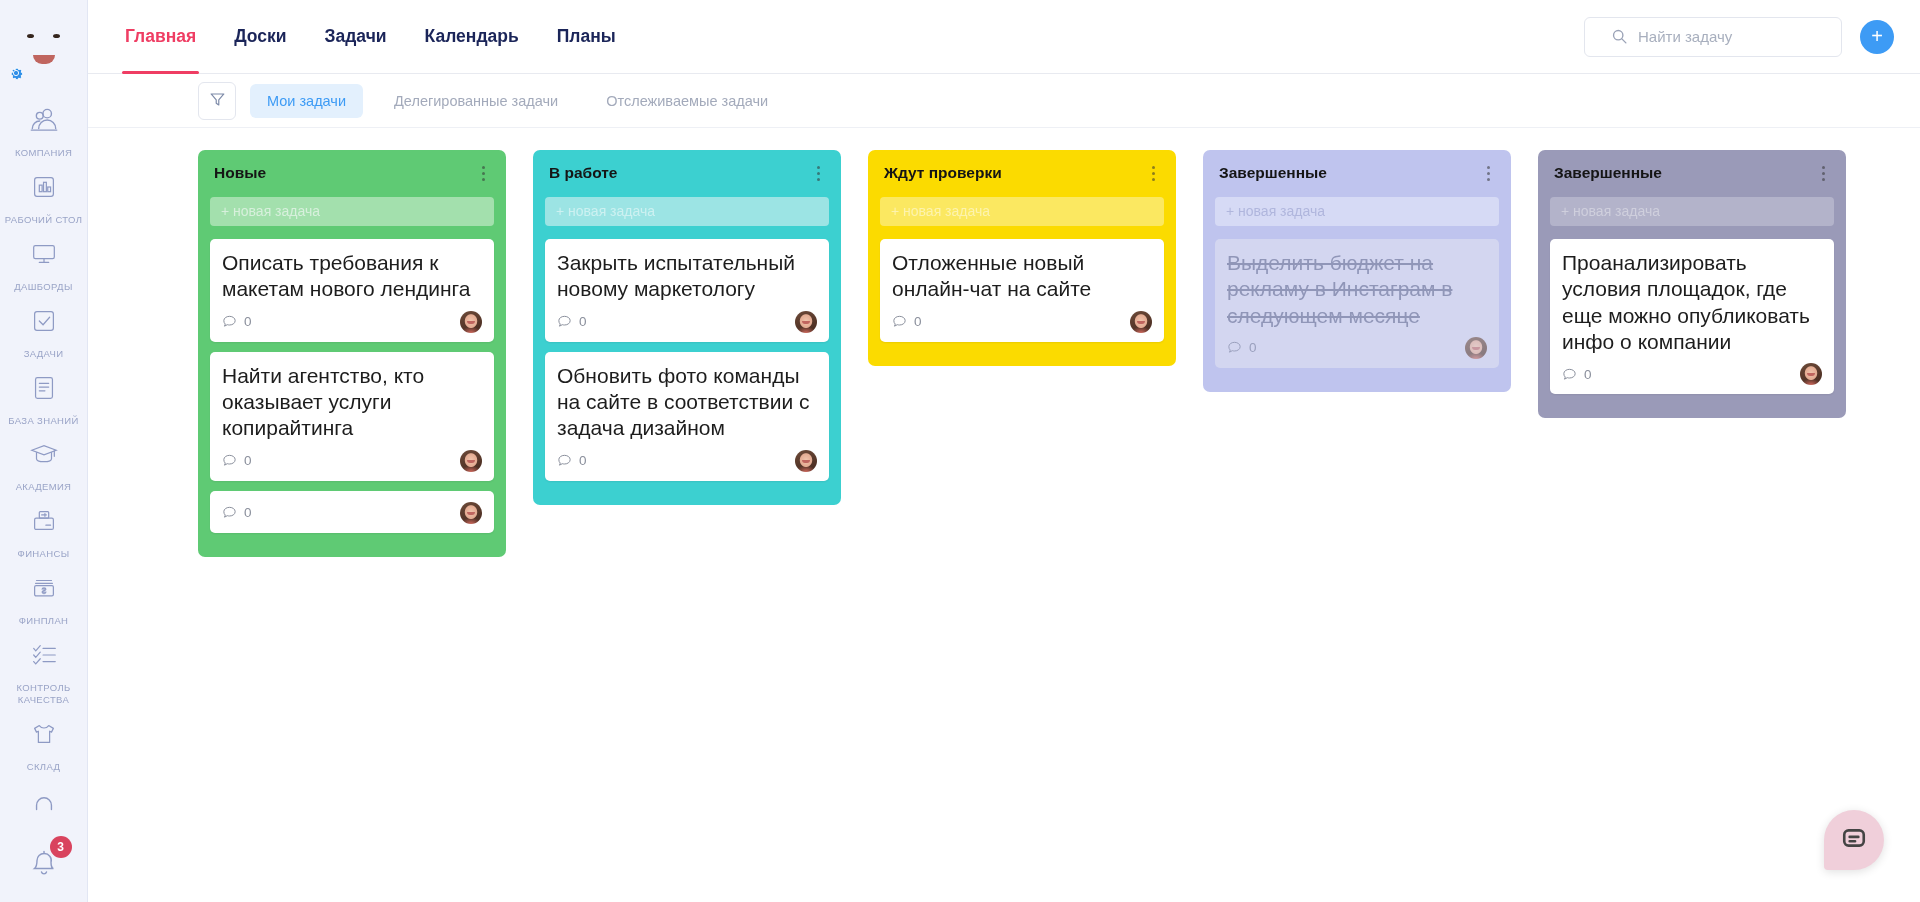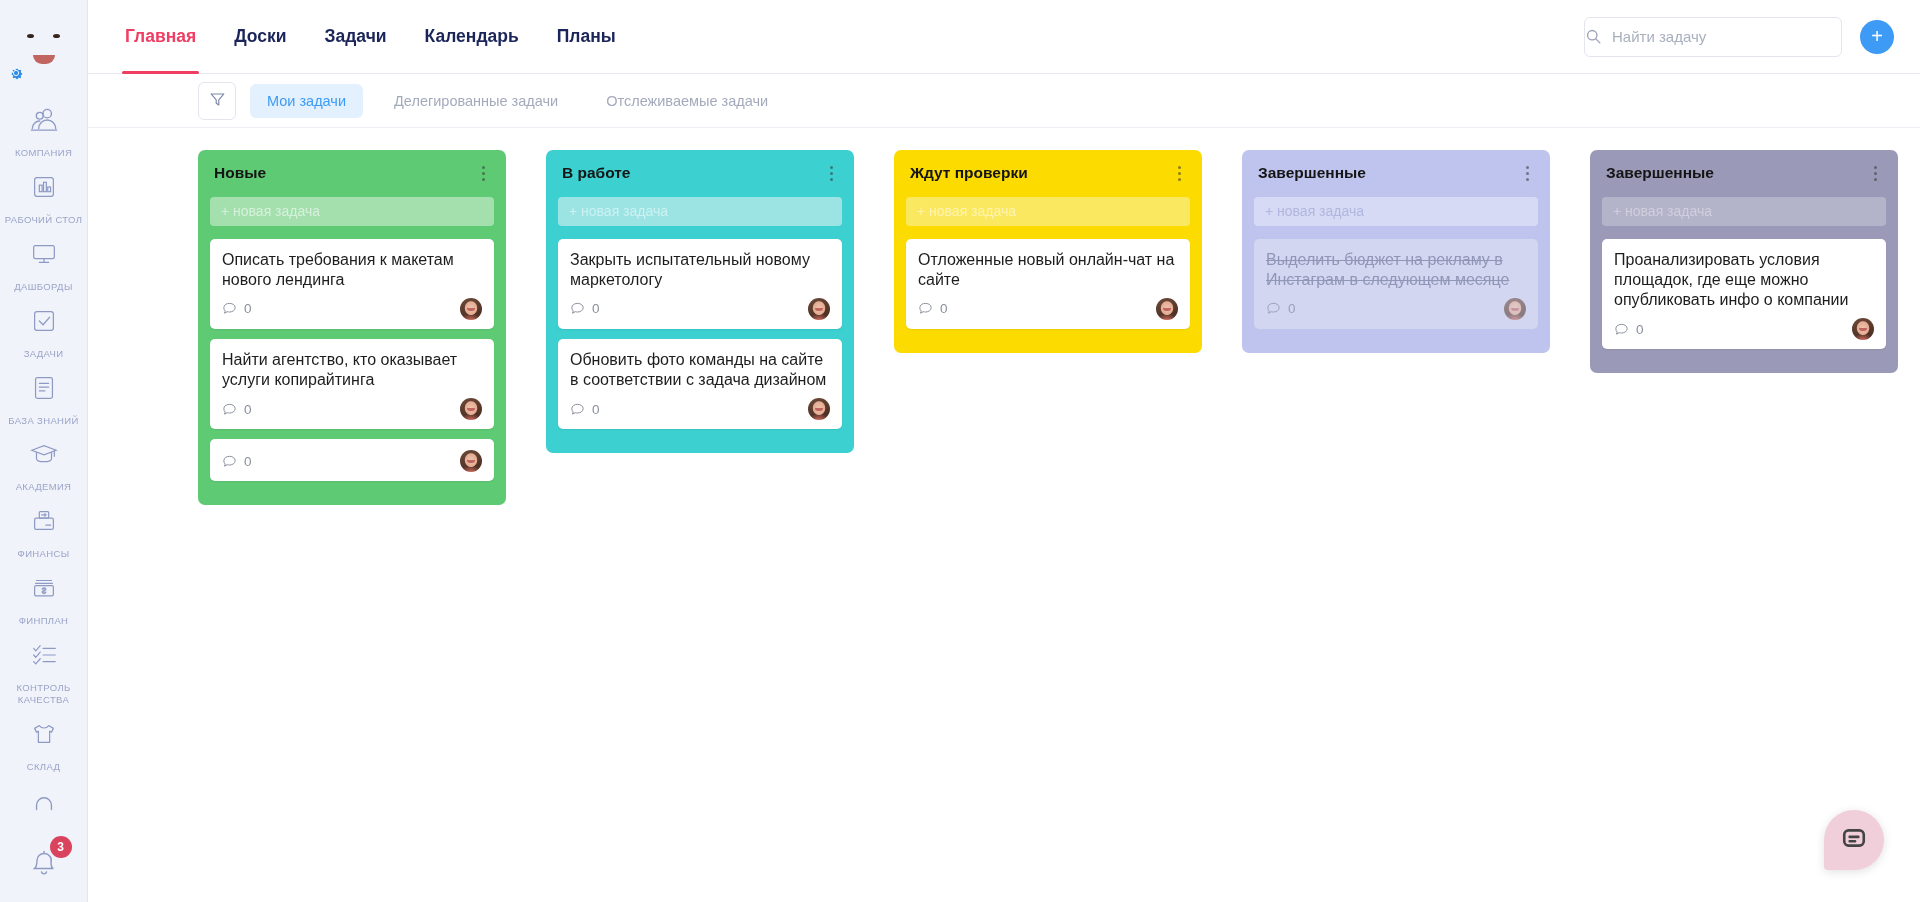--- a/index.html
+++ b/index.html
@@ -113,21 +113,21 @@
   }
   .topnav-item:first-child { margin-left: 18px; }
   .topnav-item.active { color: #ef3d63; }
   .topnav-item.active::after {
     content: ""; position: absolute; left: 16px; right: 16px; bottom: 0;
     height: 3px; background: #ef3d63; border-radius: 2px;
   }
   .topbar-right { margin-left: auto; display: flex; align-items: center; gap: 18px; }
   .search-box {
     width: 258px; height: 40px; border: 1px solid #e3e6ee; border-radius: 6px;
-    display: flex; align-items: center; padding: 0 0; background: #fff;
+    display: flex; align-items: center; padding: 0 26px; background: #fff;
   }
   .search-icon { width: 17px; height: 17px; color: #9aa2b6; flex: 0 0 17px; }
   .search-input {
     border: 0; outline: 0; margin-left: 10px; width: 100%;
     font-size: 15px; font-family: "Liberation Sans", sans-serif;
     color: #333; background: transparent;
   }
   .search-input::placeholder { color: #a8afbe; }
   .add-btn {
     width: 34px; height: 34px; border-radius: 50%; border: 0;
@@ -153,21 +153,21 @@
     font-family: "Liberation Sans", sans-serif; cursor: pointer;
     display: flex; align-items: center; white-space: nowrap;
   }
   .seg-tab.active { background: #e3f0fd; color: #3d9bf5; }
   .seg-tab + .seg-tab { margin-left: 14px; }
   .seg-group { display: flex; align-items: center; margin-left: 8px; }
 
   
   .board {
     flex: 1 1 auto; background: #fff; padding: 22px 0 0 110px;
-    display: flex; align-items: flex-start; gap: 40px; overflow: hidden;
+    display: flex; align-items: flex-start; gap: 27px; overflow: hidden;
   }
   .column {
     width: 308px; flex: 0 0 308px; border-radius: 7px;
     padding: 14px 12px 24px; display: flex; flex-direction: column;
   }
   .col-head {
     display: flex; align-items: flex-start; justify-content: space-between;
     padding: 0 2px 0 4px; margin-bottom: 14px;
   }
   .col-title { font-size: 15.5px; font-weight: 700; color: #151515; line-height: 1.2; }
@@ -180,21 +180,21 @@
   .new-task {
     height: 29px; border-radius: 4px; display: flex; align-items: center;
     padding: 0 11px; font-size: 14px; cursor: pointer; margin-bottom: 13px;
   }
   .cards { display: flex; flex-direction: column; gap: 10px; }
   .card {
     background: #fff; border-radius: 5px; padding: 11px 12px 9px;
     box-shadow: 0 1px 2px rgba(0,0,0,.07); cursor: pointer;
   }
   .card-title {
-    font-size: 16px; color: #1d1d1d; line-height: 1.26; margin-bottom: 8px;
+    font-size: 21px; color: #1d1d1d; line-height: 1.26; margin-bottom: 8px;
   }
   .card-foot { display: flex; align-items: center; justify-content: space-between; height: 22px; }
   .card-comments { display: flex; align-items: center; gap: 7px; color: #8a8f9c; font-size: 13.5px; }
   .comment-icon { width: 15px; height: 15px; display: block; }
   .card-avatar {
     width: 22px; height: 22px; border-radius: 50%; overflow: hidden;
     background:
       radial-gradient(ellipse 9px 10px at 50% 46%, #f0c4ac 0%, #e3ab92 64%, rgba(227,171,146,0) 74%),
       radial-gradient(ellipse 13px 8px at 50% 98%, #c9665a 0%, rgba(201,102,90,0) 75%),
       linear-gradient(160deg, #6d4a38 0%, #45291f 100%);

